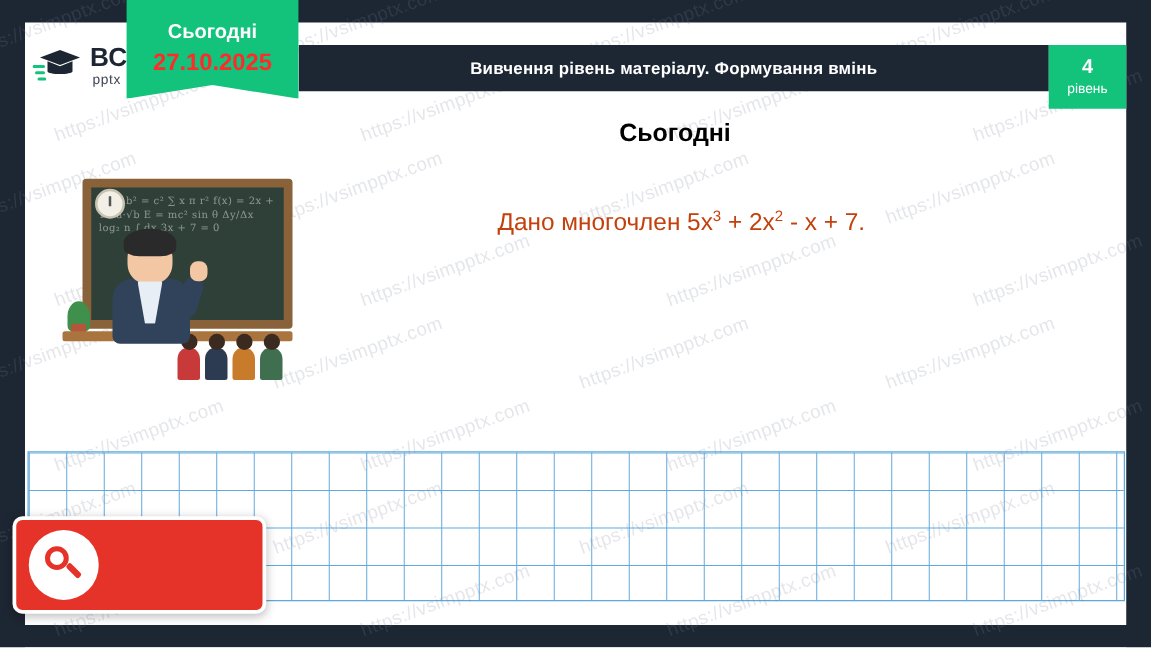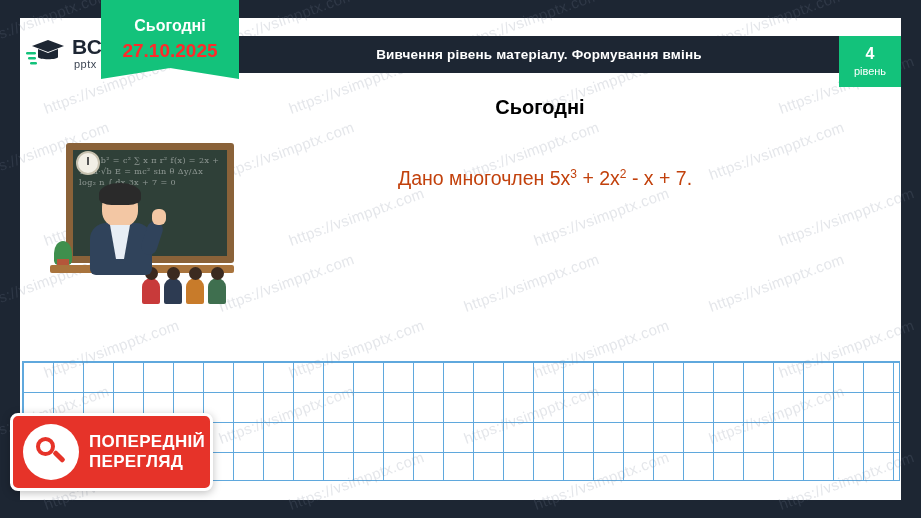--- a/index.html
+++ b/index.html
@@ -461,24 +461,20 @@
   </div>
 
   <div class="grid-area"></div>
 
   <div class="preview-badge">
     <div class="preview-circle">
       <div class="mag">
         <div class="mag-lens"></div>
         <div class="mag-handle"></div>
       </div>
-    </div>
-    <div class="preview-text">
-      <div>ПОПЕРЕДНІЙ</div>
-      <div>ПЕРЕГЛЯД</div>
     </div>
   </div>
 
   <div class="watermarks">
       <span class="wm" style="left: -30px; top: 10px;">https://vsimpptx.com</span>
       <span class="wm" style="left: 215px; top: 10px;">https://vsimpptx.com</span>
       <span class="wm" style="left: 460px; top: 10px;">https://vsimpptx.com</span>
       <span class="wm" style="left: 705px; top: 10px;">https://vsimpptx.com</span>
       <span class="wm" style="left: 40px; top: 76px;">https://vsimpptx.com</span>
       <span class="wm" style="left: 285px; top: 76px;">https://vsimpptx.com</span>

